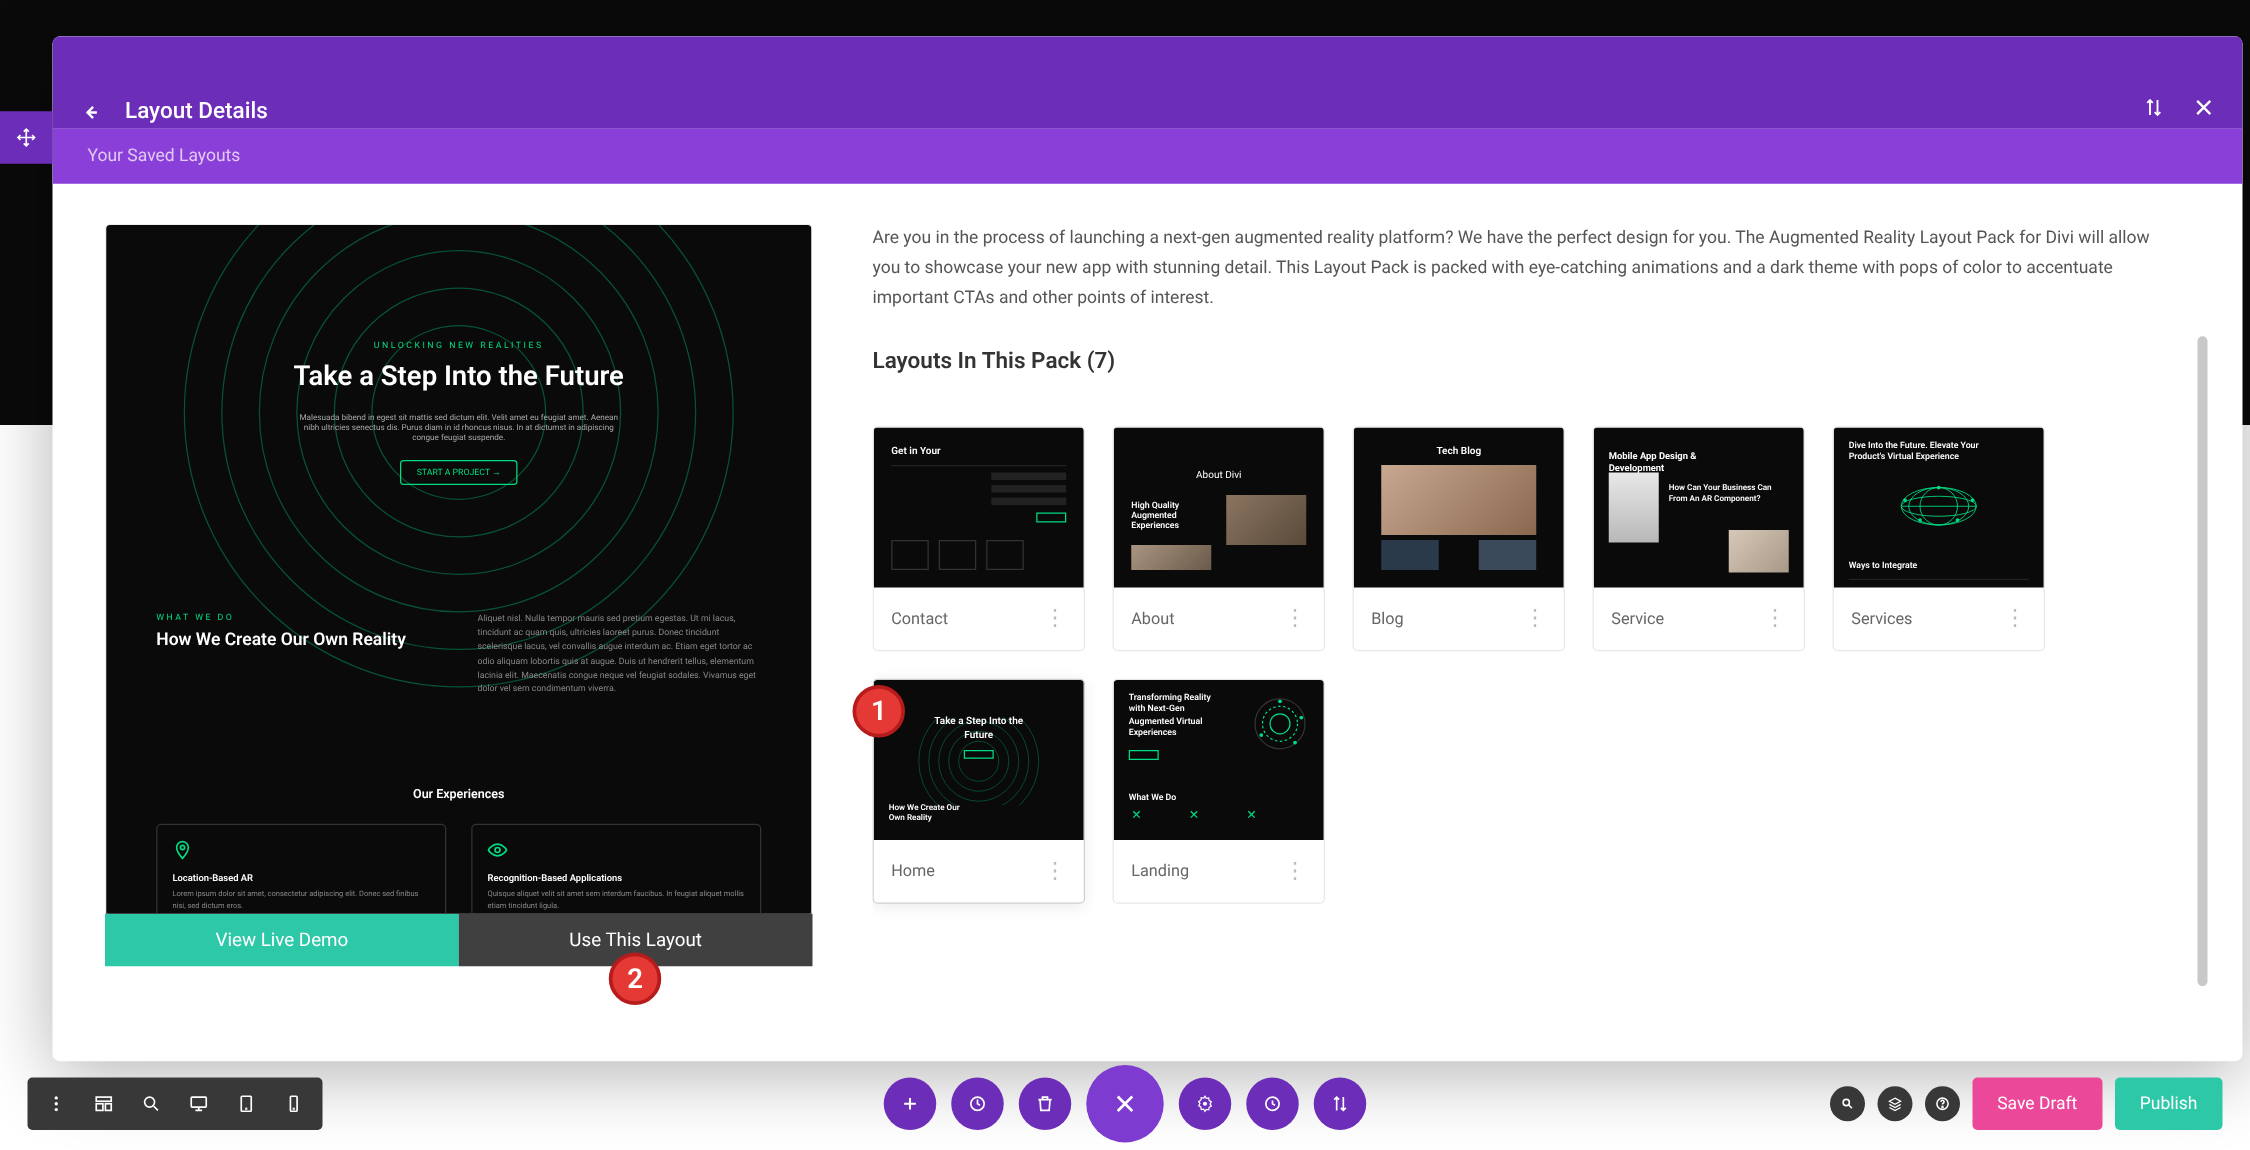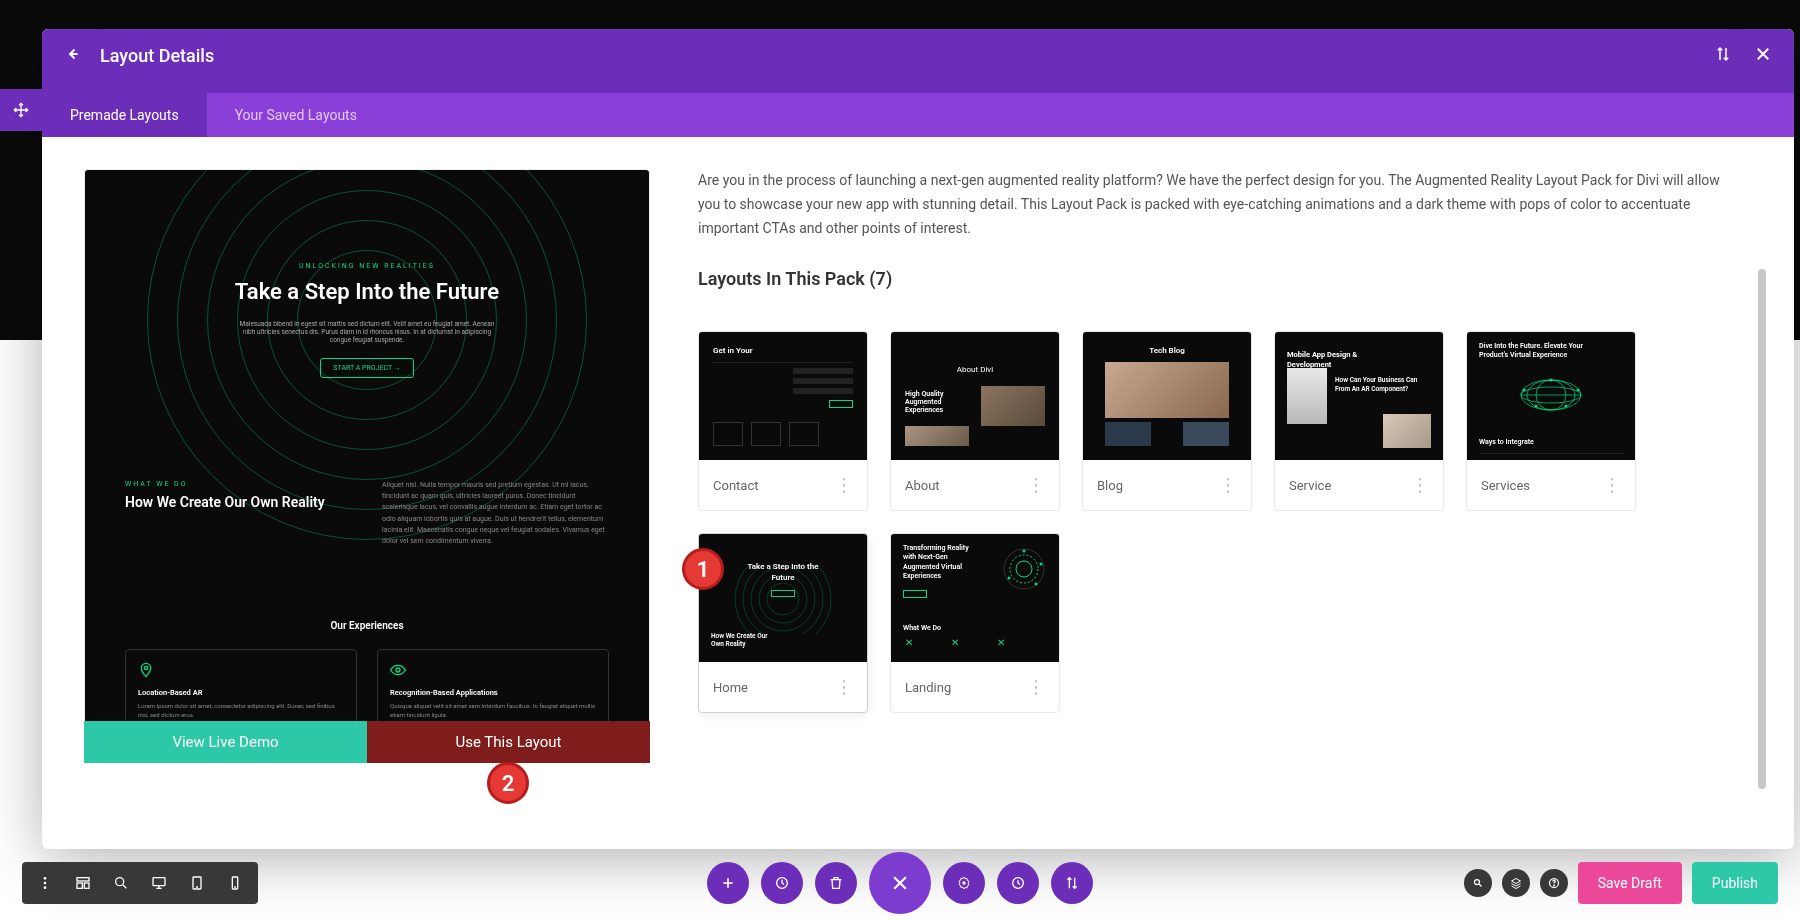--- a/index.html
+++ b/index.html
@@ -1,33 +1,33 @@
 <!DOCTYPE html>
 <html><head>
 <meta charset="utf-8">
 <style>
 *{box-sizing:border-box;margin:0;padding:0;font-family:-apple-system,BlinkMacSystemFont,"Segoe UI",Roboto,Helvetica,Arial,sans-serif}
 body{background:#fff;width:1800px;height:920px;position:relative;overflow:hidden}
 .page-bg{position:absolute;top:0;left:0;right:0;height:340px;background:#0a0a0a}
 .modal{position:absolute;top:29px;left:42px;width:1752px;height:820px;background:#fff;border-radius:6px;box-shadow:0 10px 60px rgba(0,0,0,.3);overflow:hidden;display:flex;flex-direction:column}
-.modal-header{background:#6c2eb9;height:64px;display:flex;align-items:flex-start;padding:16px 22px;color:#fff}
+.modal-header{background:#6c2eb9;height:74px;display:flex;align-items:flex-end;padding:4px 22px;color:#fff}
 .modal-header .back-icon{width:18px;height:18px;margin-right:18px;cursor:pointer}
 .modal-title{font-size:18px;font-weight:500}
 .modal-header-right{margin-left:auto;display:flex;gap:22px}
 .modal-header-right svg{width:18px;height:18px;cursor:pointer}
 .tabs{background:#8b3fd9;height:44px;display:flex}
 .tab{padding:0 28px;display:flex;align-items:center;color:#e1c9f5;font-size:14px;cursor:pointer}
 .tab.active{background:#6c2eb9;color:#fff}
 .modal-body{flex:1;display:flex;padding:32px 42px 0;gap:48px;overflow:hidden}
 .preview-col{width:566px;display:flex;flex-direction:column}
 .preview-img{background:#0a0a0a;height:552px;border-radius:4px 4px 0 0;position:relative;overflow:hidden;border:1px solid #eee;border-bottom:none}
 .preview-actions{display:flex;height:42px}
 .preview-actions .btn{flex:1;display:flex;align-items:center;justify-content:center;color:#fff;font-size:15px;cursor:pointer}
 .btn-demo{background:#2cc8a8}
-.btn-use{background:#7f1d1d}
+.btn-use{background:#404040}
 .right-col{flex:1;display:flex;flex-direction:column;overflow-y:auto;padding-right:20px}
 .desc{font-size:14px;line-height:1.7;color:#555;margin-bottom:28px}
 .section-title{font-size:18px;font-weight:600;color:#333;margin-bottom:42px}
 .grid{display:flex;flex-wrap:wrap;gap:22px}
 .card{width:170px;border:1px solid #e8e8e8;border-radius:4px;overflow:hidden;background:#fff}
 .card-img{height:128px;background:#0a0a0a;position:relative;overflow:hidden}
 .card-footer{height:50px;display:flex;align-items:center;padding:0 14px;justify-content:space-between}
 .card-title{font-size:13px;color:#666}
 .card-more{color:#bbb;font-size:18px;cursor:pointer;line-height:1}
 .scrollbar{position:absolute;right:28px;top:240px;width:8px;height:520px;background:#c8c8c8;border-radius:4px}
@@ -99,21 +99,20 @@
       </span>
       <span>
         <svg viewBox="0 0 24 24" fill="none" stroke="#fff" stroke-width="2.5">
             <path d="M5 5l14 14M19 5L5 19"></path>
           </svg>
       </span>
     </div>
   </div>
 
   <div class="tabs">
-    <div class="tab active">Premade Layouts</div>
     <div class="tab">Your Saved Layouts</div>
   </div>
 
   <div class="modal-body">
 
     <div class="preview-col">
       <div class="preview-img">
         <div class="hero">
           <div class="rings">
             <div style="width:140px;height:140px"></div>

